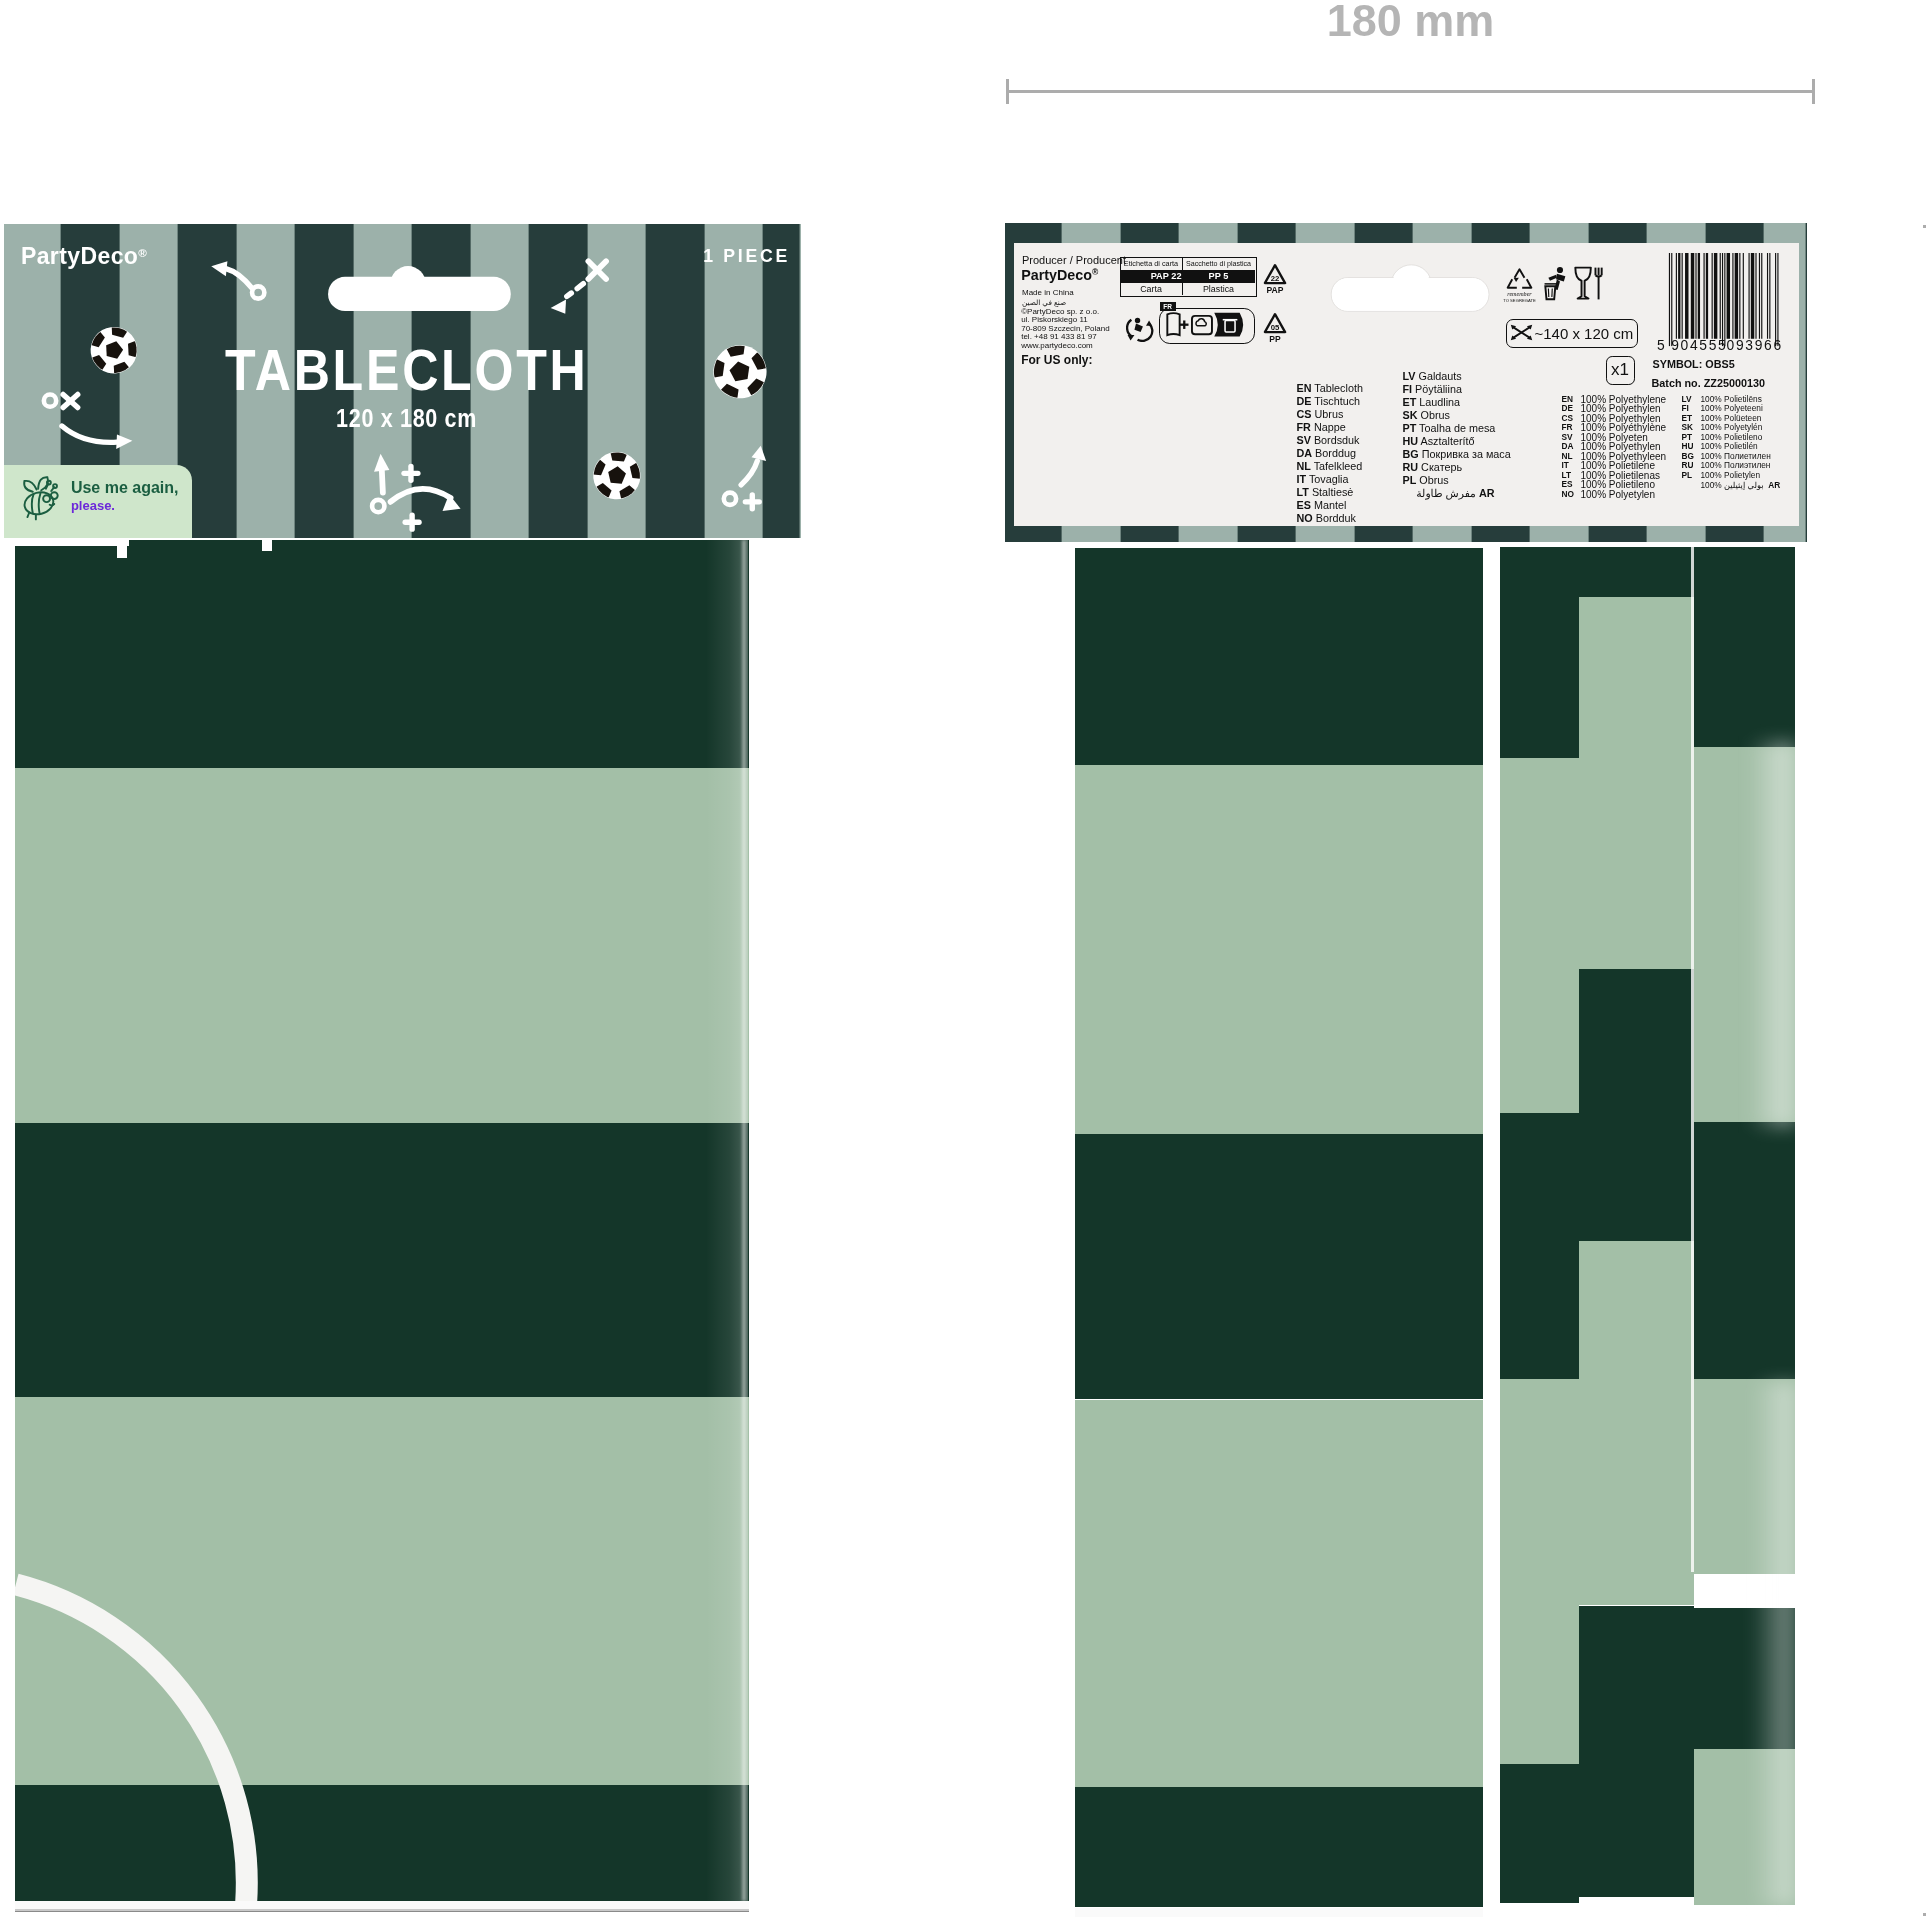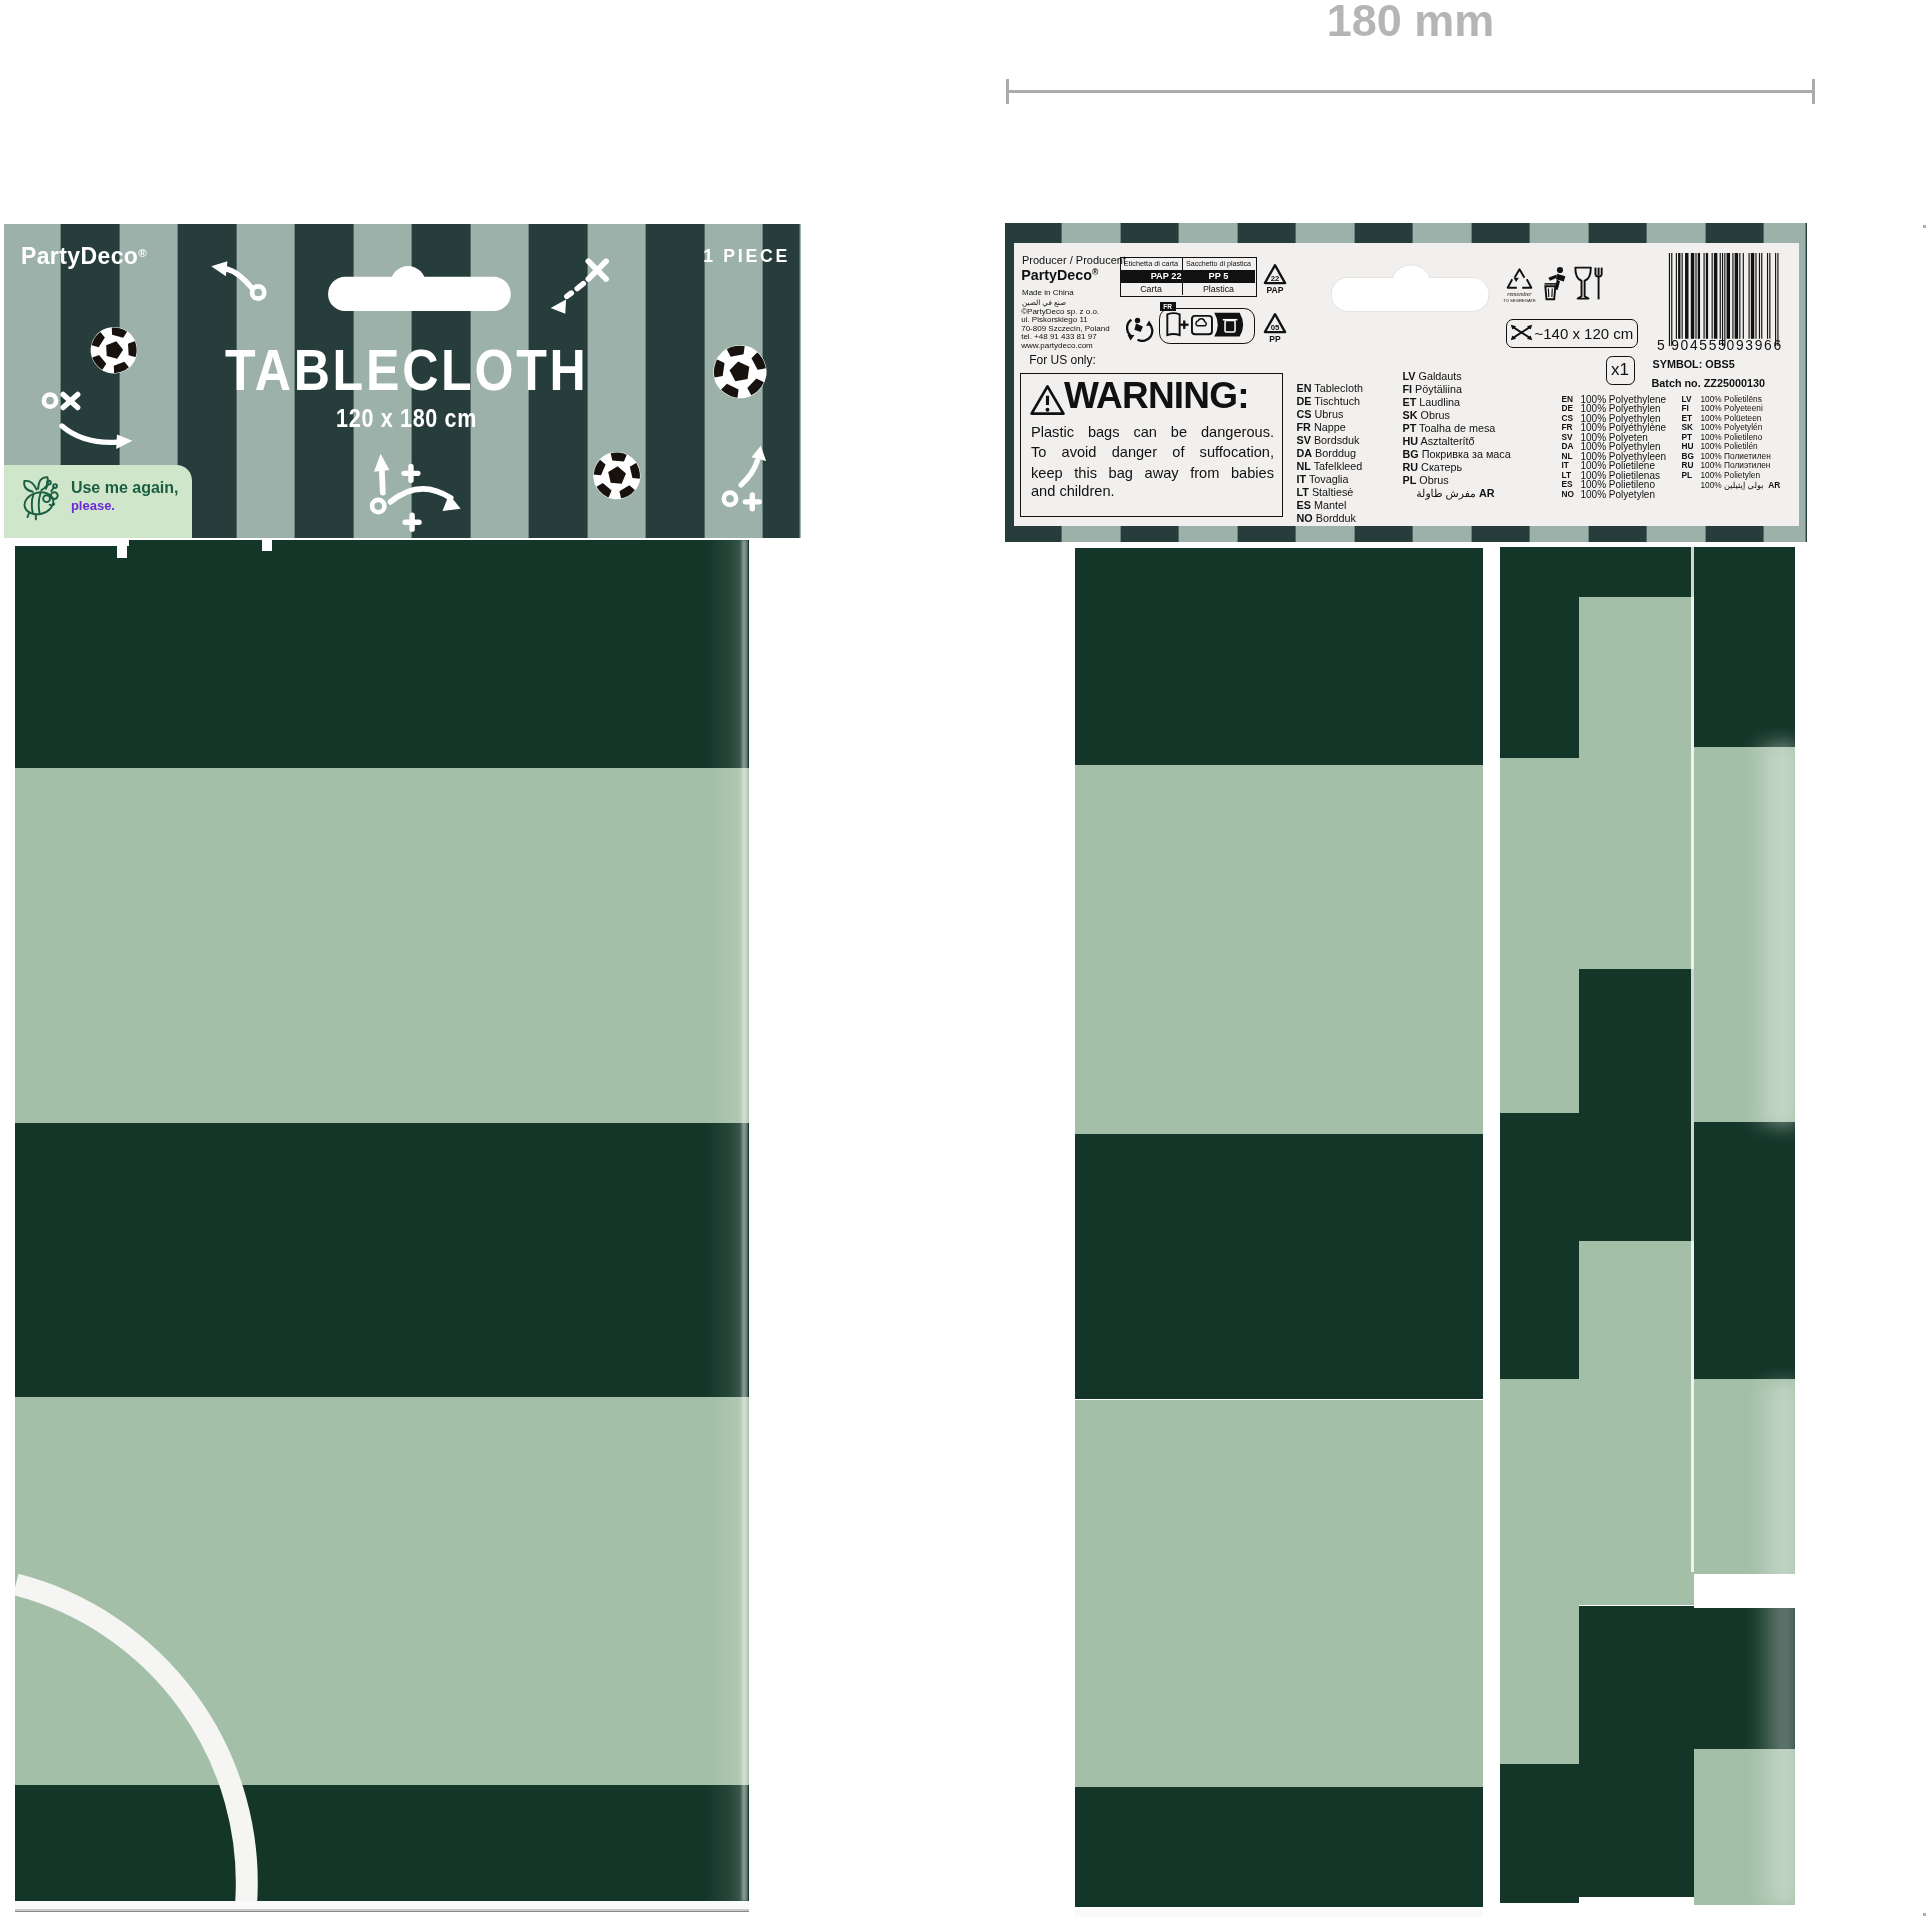--- a/index.html
+++ b/index.html
@@ -243,35 +243,22 @@
 
 <div class="abs" id="card2" style="left:1005px;top:223px;width:802px;height:319px;background:repeating-linear-gradient(to right,#263d3b 0px,#263d3b 58px,#9cb1aa 58px,#9cb1aa 117px);background-position:-1.4px 0;">
 
   <div class="abs" id="backlabel" style="left:8.5px;top:19.6px;width:785px;height:283px;background:#f2f0ee;color:#111;">
 
     <div class="abs" style="left:8.5px;top:11.6px;font-size:11px;">Producer / Producent</div>
     <div class="abs" style="left:7.7px;top:24px;font-size:14.3px;font-weight:bold;">PartyDeco<span style="font-size:8.5px;vertical-align:5.4px;">®</span></div>
     <div class="abs" style="left:8.5px;top:45px;font-size:8px;">Made in China</div>
     <div class="abs" style="left:8.5px;top:55px;font-size:7.3px;">صنع في الصين</div>
     <div class="abs" style="left:7.7px;top:65px;font-size:8px;line-height:8.6px;">©PartyDeco sp. z o.o.<br>ul. Piskorskiego 11<br>70-809 Szczecin, Poland<br>tel. +48 91 433 81 97<br>www.partydeco.com</div>
-    <div class="abs" style="left:7.7px;top:110px;font-size:12px;font-weight:normal;margin-left:8px;">For US only:</div>
-
-    <div class="abs" style="left:6.5px;top:130px;width:261px;height:142px;border:1.5px solid #111;">
-
-      <svg class="abs" style="left:9.2px;top:10.8px;" width="35" height="32" viewBox="0 0 90 82">
-        <path d="M 45 6 L 86 76 L 4 76 Z" fill="none" stroke="#111" stroke-width="7" stroke-linejoin="round"></path>
-        <line x1="45" y1="30" x2="45" y2="54" stroke="#111" stroke-width="8"></line>
-        <circle cx="45" cy="66" r="5" fill="#111"></circle>
-      </svg>
-      <div class="abs" style="left:43px;top:1.5px;font-size:37px;font-weight:bold;letter-spacing:-0.8px;">WARNING:</div>
-      <div class="abs" style="left:10px;top:48px;width:243px;font-size:14.6px;line-height:20.6px;text-align:justify;text-align-last:justify;">Plastic bags can be dangerous.</div>
-      <div class="abs" style="left:10px;top:68px;width:243px;font-size:14.6px;line-height:20.6px;text-align:justify;text-align-last:justify;">To avoid danger of suffocation,</div>
-      <div class="abs" style="left:10px;top:89px;width:243px;font-size:14.6px;line-height:20.6px;text-align:justify;text-align-last:justify;">keep this bag away from babies</div>
-      <div class="abs" style="left:10px;top:109px;width:243px;font-size:14.6px;">and children.</div>
-    </div>
+    <div class="abs" style="left:7.7px;top:110px;font-size:12px;font-weight:bold;">For US only:</div>
+
 
     <div class="abs" style="left:106px;top:14.3px;width:137px;height:40px;border:1.2px solid #111;box-sizing:border-box;">
       <div class="abs" style="left:0;top:0;width:61px;height:12px;border-right:1.2px solid #111;font-size:7.3px;text-align:center;line-height:12px;white-space:nowrap;">Etichetta di carta</div>
       <div class="abs" style="left:62px;top:0;width:72px;height:12px;font-size:7.1px;text-align:center;line-height:12px;white-space:nowrap;">Sacchetto di plastica</div>
       <div class="abs" style="left:0;top:12px;width:134px;height:13.5px;background:#111;"></div>
       <div class="abs" style="left:0;top:12px;width:61px;height:13.5px;color:#fff;font-size:9.2px;font-weight:bold;text-align:right;line-height:13.5px;">PAP 22</div>
       <div class="abs" style="left:62px;top:12px;width:72px;height:13.5px;color:#fff;font-size:9.2px;font-weight:bold;text-align:center;line-height:13.5px;">PP 5</div>
       <div class="abs" style="left:0;top:25.4px;width:61px;height:12px;border-right:1.2px solid #111;font-size:8.9px;text-align:center;line-height:12px;">Carta</div>
       <div class="abs" style="left:62px;top:25.4px;width:72px;height:12px;font-size:8.9px;text-align:center;line-height:12px;">Plastica</div>
     </div>

